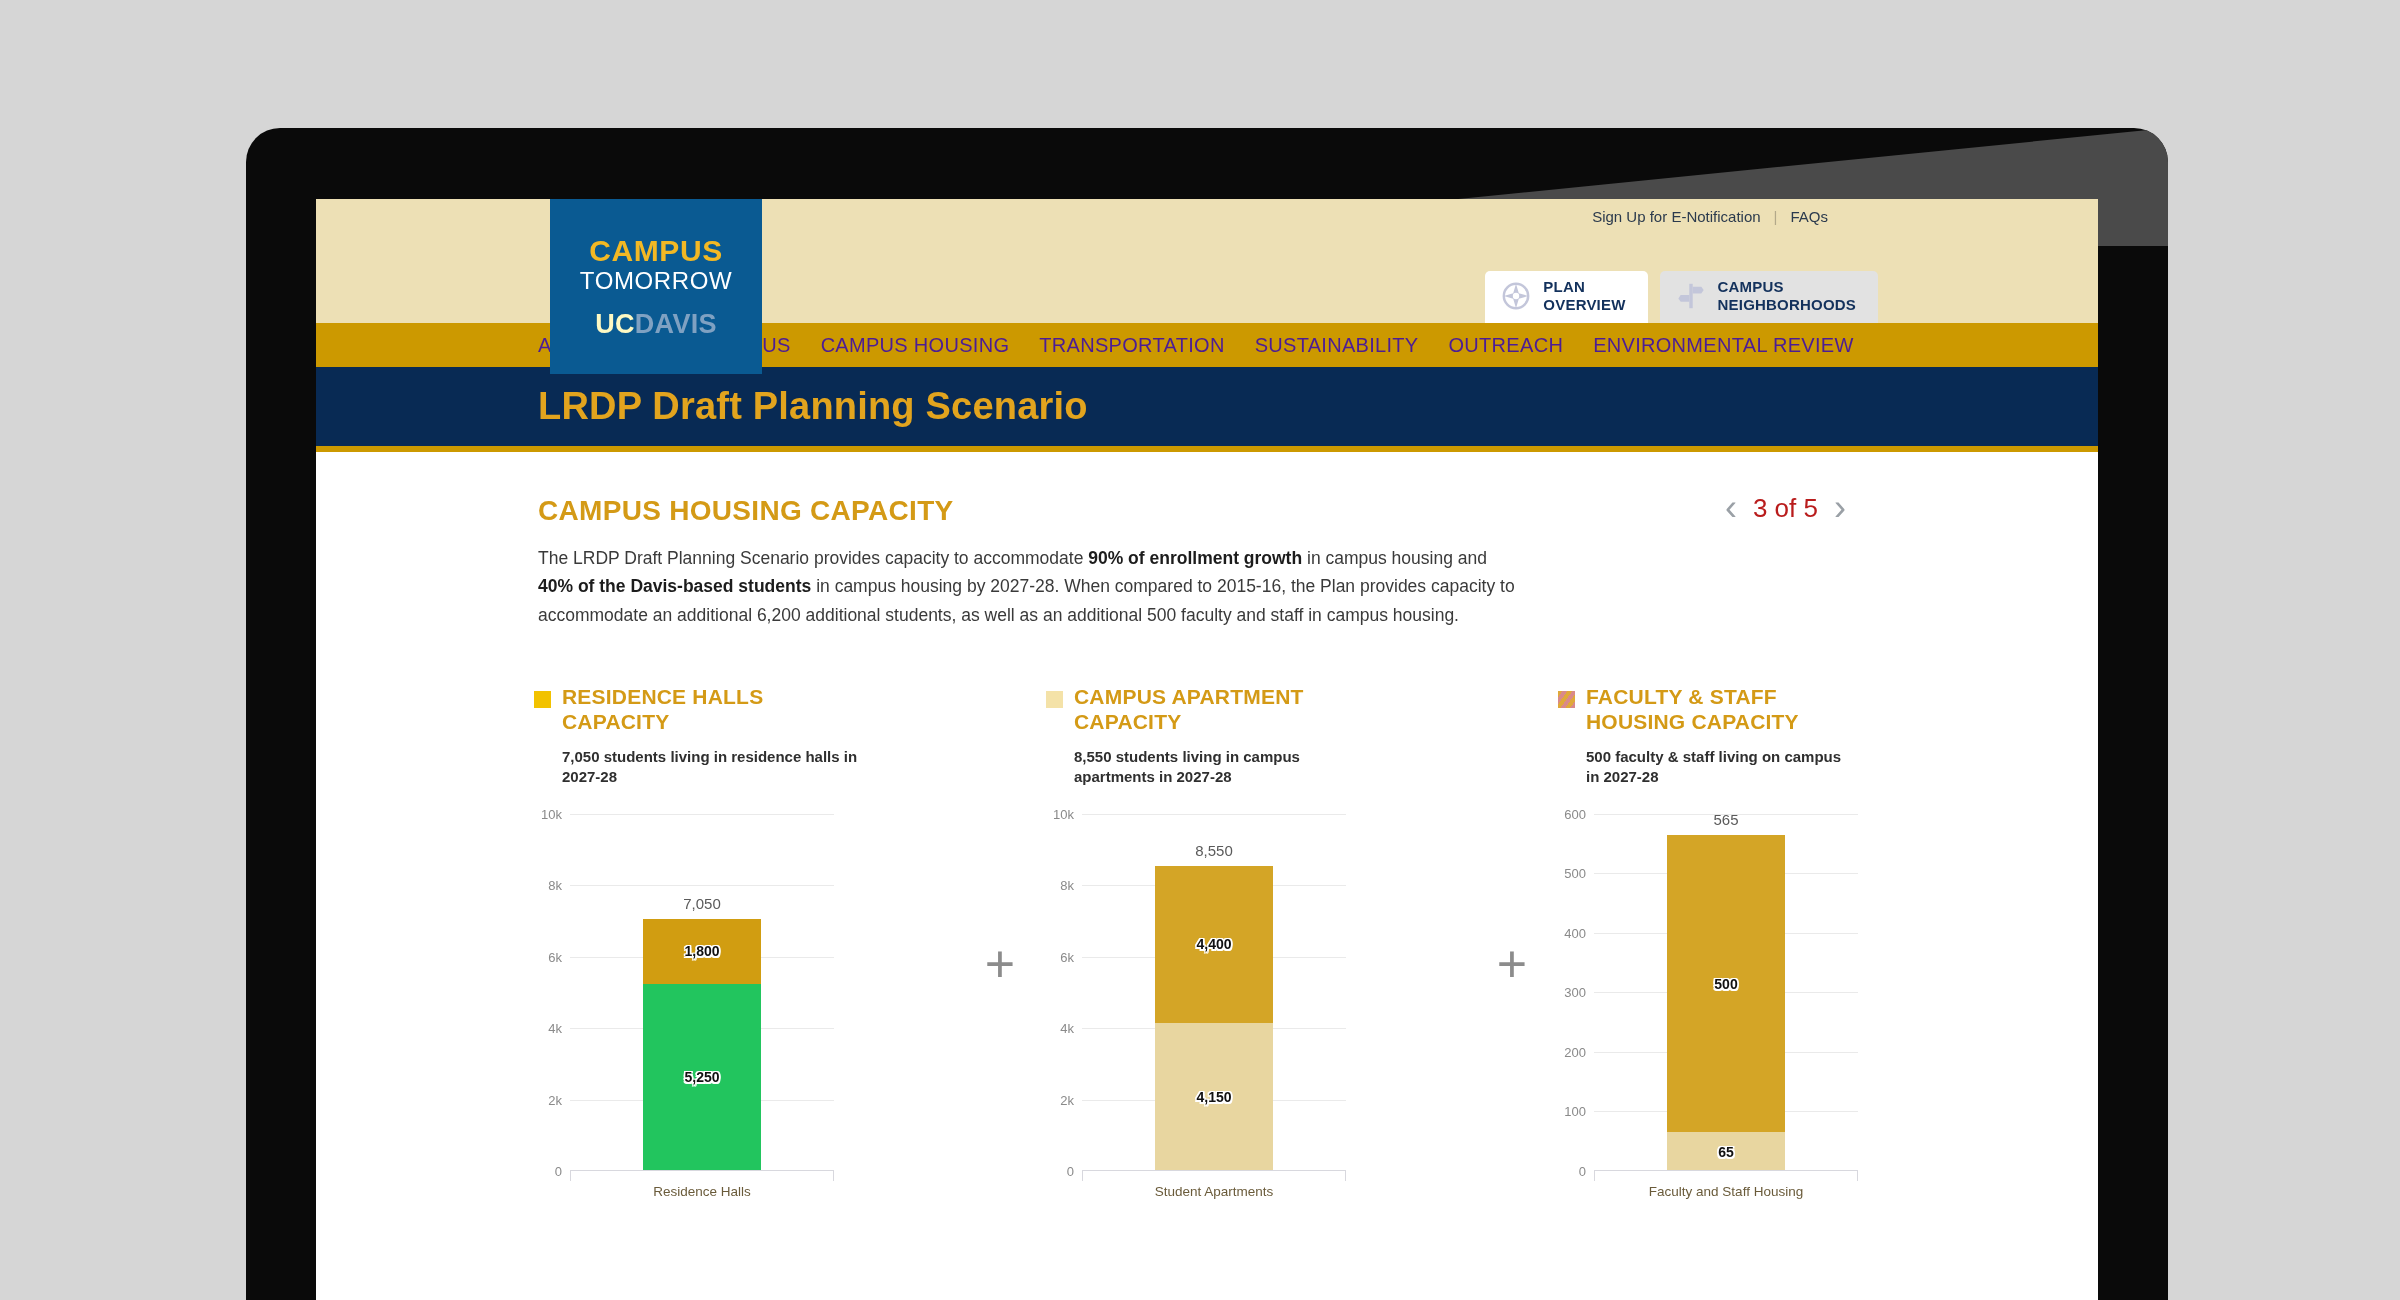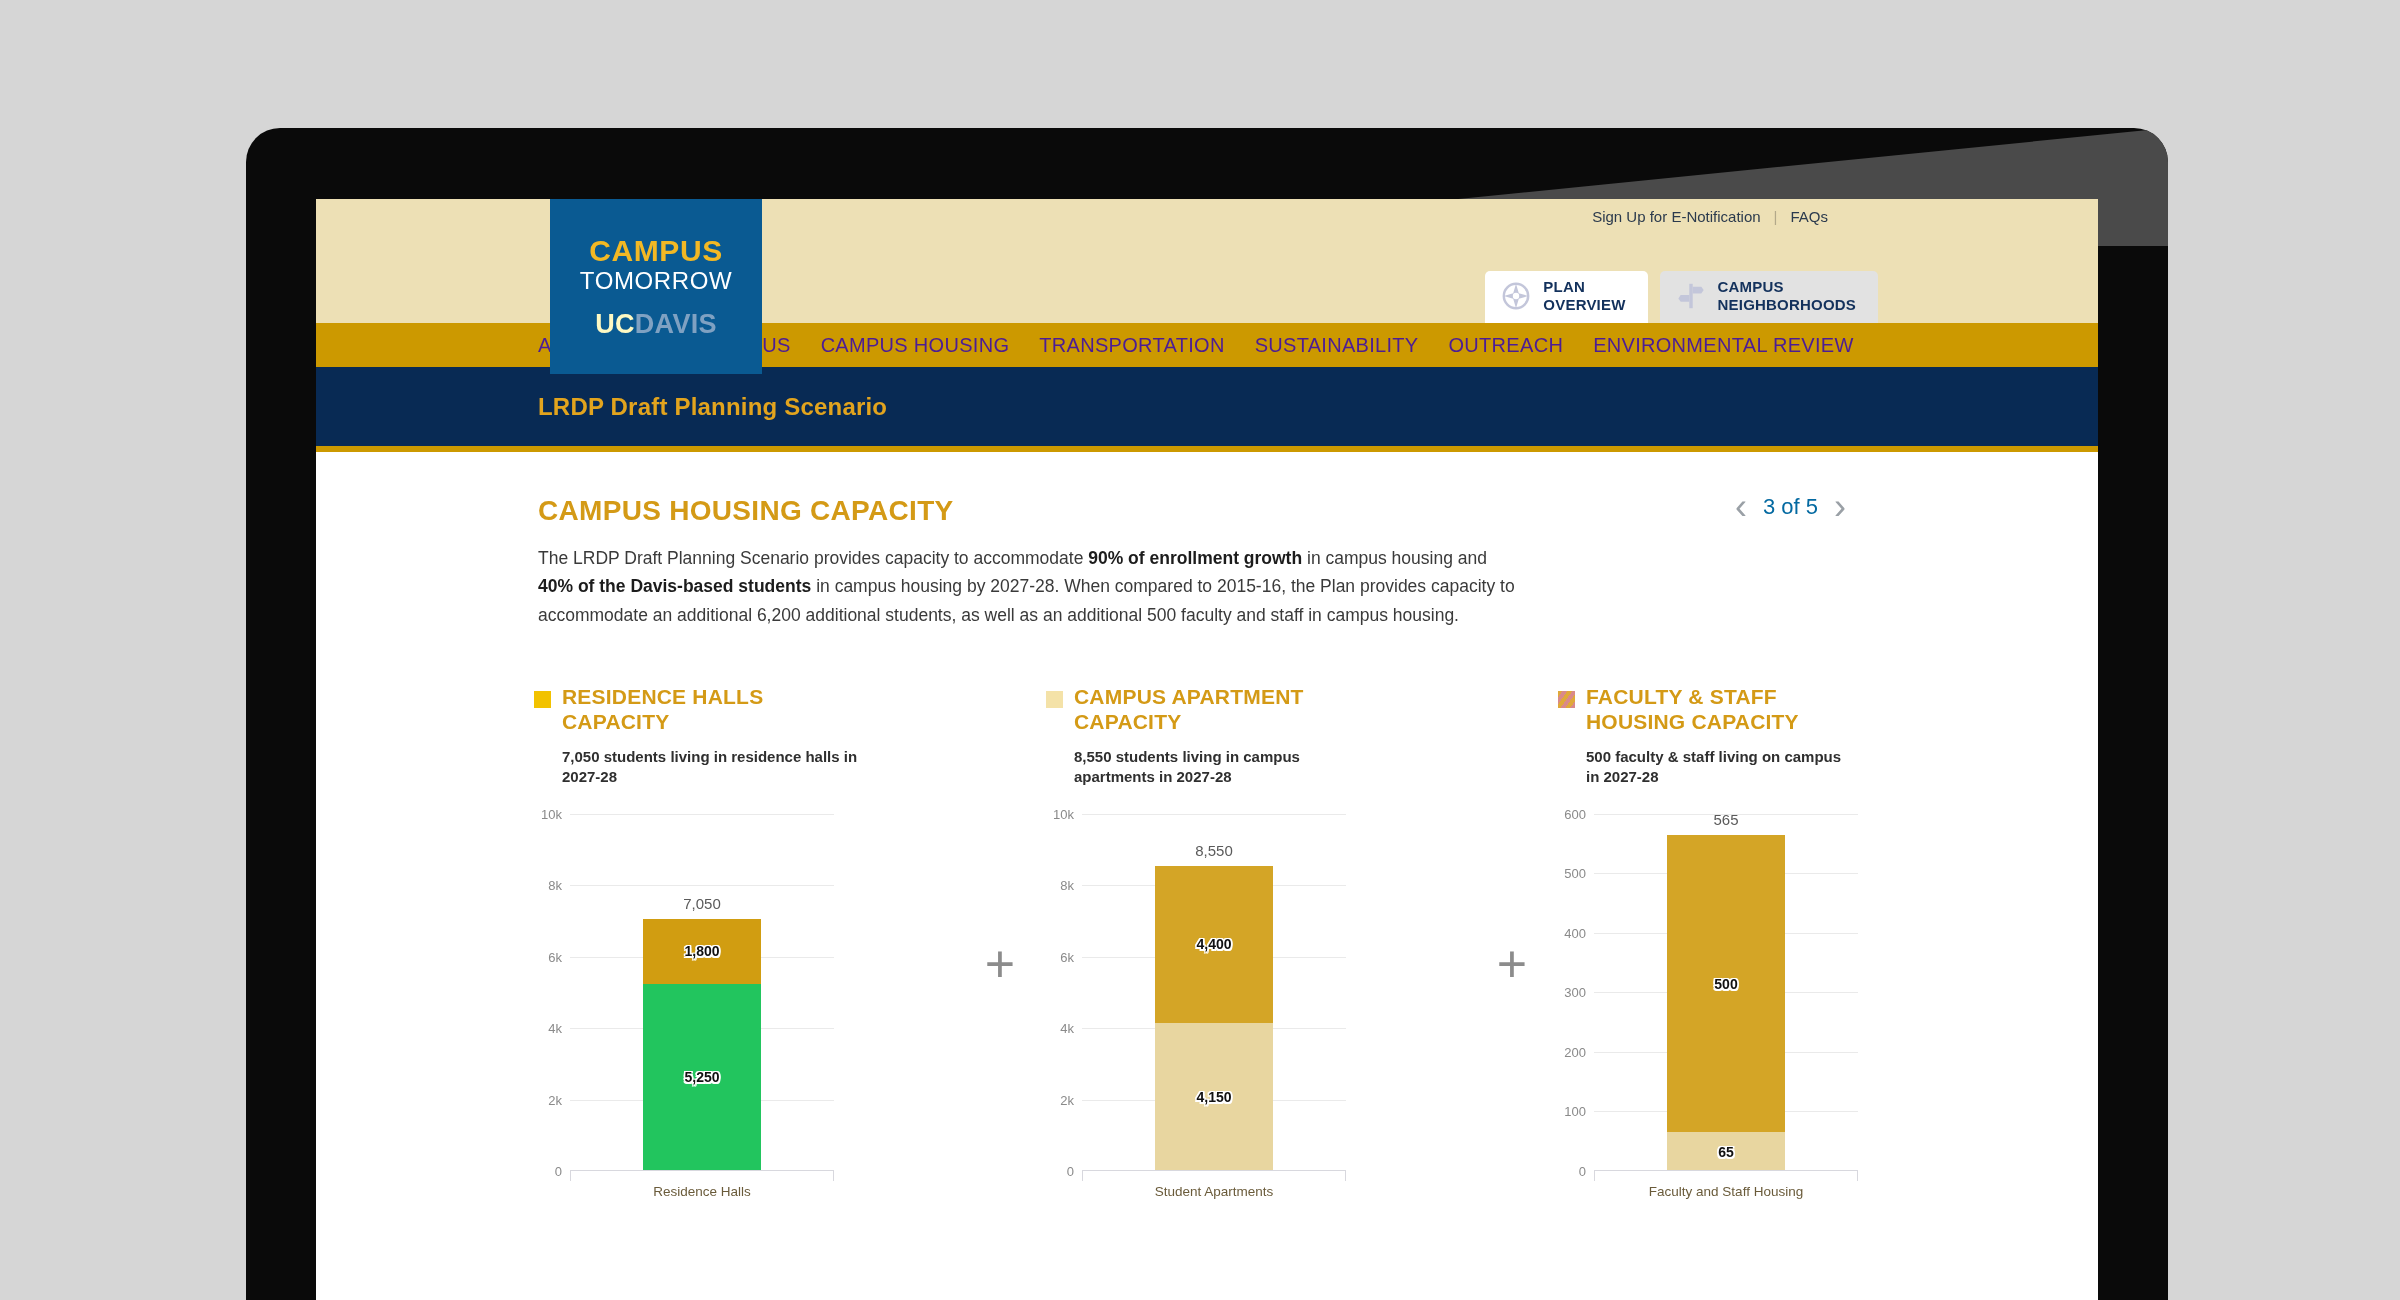--- a/index.html
+++ b/index.html
@@ -137,21 +137,21 @@
   .title-band {
     height: 85px;
     background: #082A54;
     border-bottom: 6px solid #CC9900;
     display: flex;
     align-items: center;
     padding-left: 222px;
   }
   .title-band h1 {
     color: #E2A41E;
-    font-size: 24px;
+    font-size: 38px;
     font-weight: bold;
     letter-spacing: .2px;
   }
 
   
   .content { position: relative; padding: 0 222px; }
 
   .section-head {
     display: flex;
     align-items: flex-start;
@@ -170,21 +170,21 @@
     gap: 16px;
     margin-right: 30px;
     margin-top: -2px;
   }
   .pager .chev {
     font-size: 36px;
     color: #9AA0A6;
     line-height: .8;
     font-weight: 300;
   }
-  .pager .count { font-size: 22px; color: #0369a1; }
+  .pager .count { font-size: 26px; color: #b91c1c; }
 
   .lede {
     margin-top: 17px;
     width: 985px;
     font-size: 17.5px;
     line-height: 1.62;
     color: #3a3a3a;
   }
   .lede b { color: #1c1c1c; font-weight: bold; }
 

